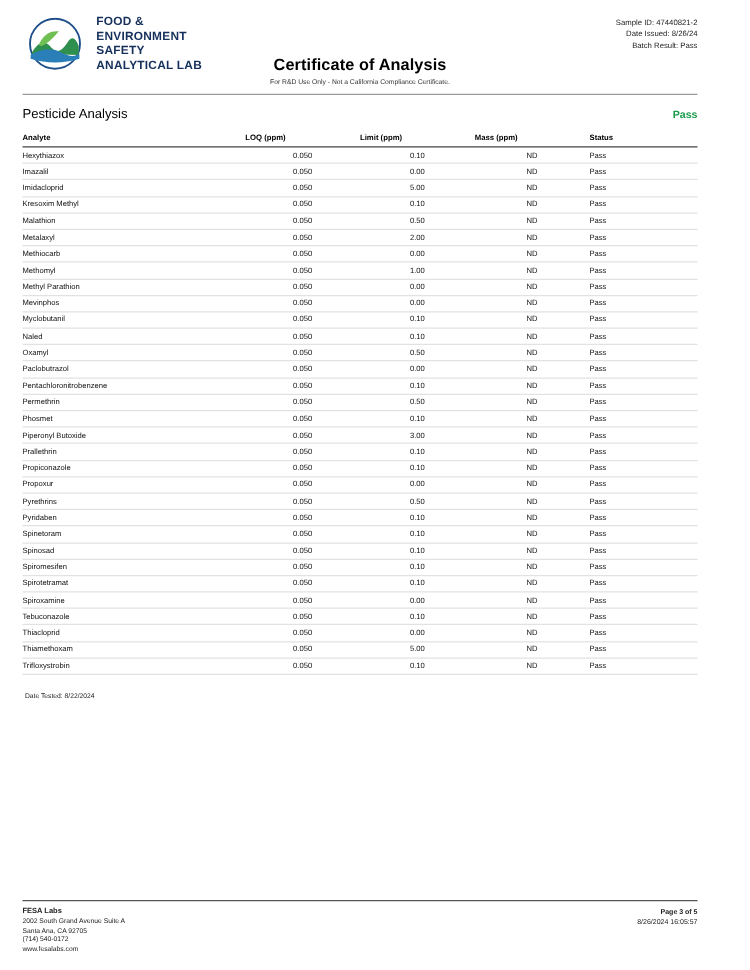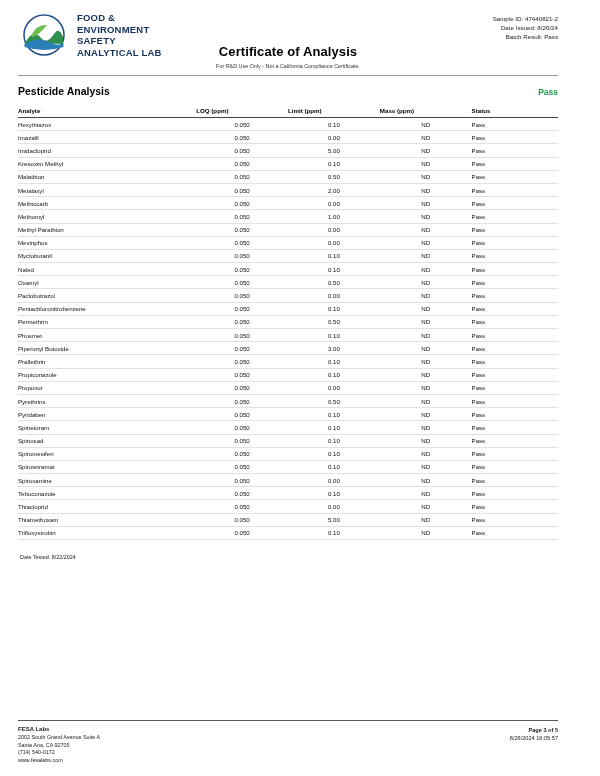--- a/index.html
+++ b/index.html
@@ -80,21 +80,21 @@
 
   
   .section-head {
     display: flex;
     justify-content: space-between;
     align-items: baseline;
     margin-top: 9px;
   }
   .section-title {
     font-size: 10.5px;
-    font-weight: bold;
+    font-weight: normal;
     color: #000;
   }
   .section-status {
     font-size: 8.5px;
     font-weight: bold;
     color: #1a9b4b;
   }
 
   
   table.analytes {

